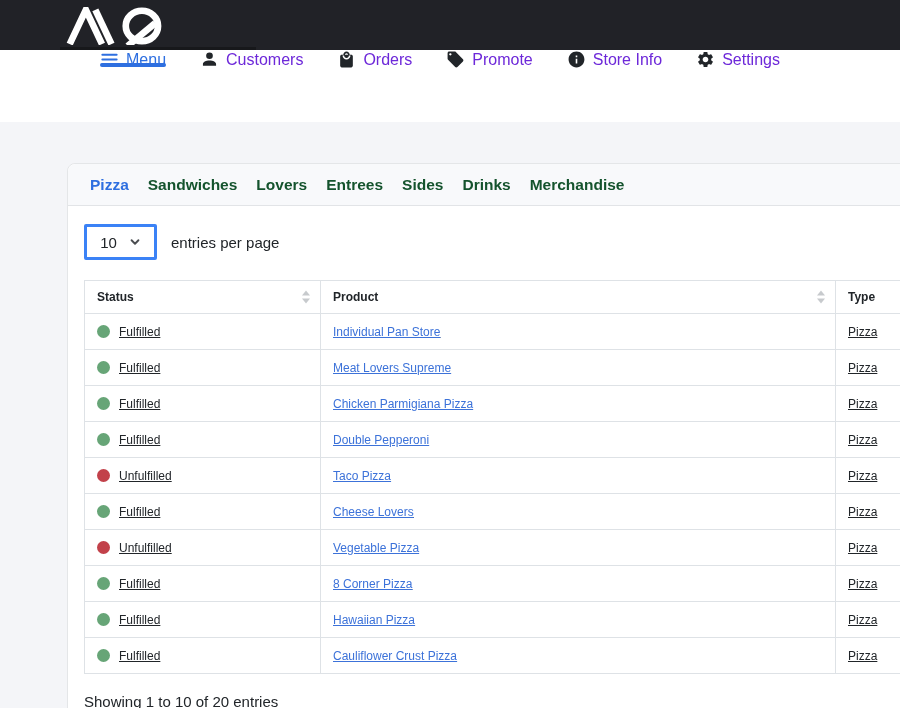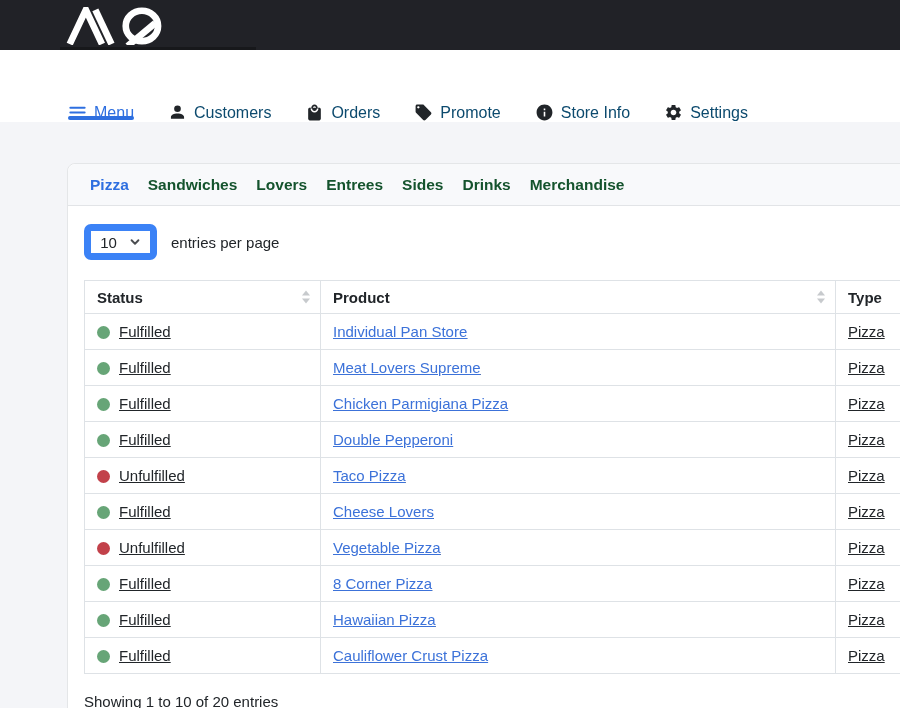--- a/index.html
+++ b/index.html
@@ -11,47 +11,47 @@
     color:#212529;
   }
   
   .topbar { position:absolute; top:0; left:0; width:100%; height:50px;
     background:var(--topbar-bg, #212227); }
   .logo { position:absolute; left:64px; top:7px; height:38px; width:114px; }
   .logo-strip { position:absolute; left:60px; top:47px; width:196px; height:3px;
     background:#17181b; }
   
   .navbar { position:absolute; top:50px; left:0; width:100%; height:72px;
-    background:#fff; display:flex; align-items:flex-end; padding-left:68px; }
+    background:#fff; display:flex; align-items:flex-start; padding-left:100px; }
   .nav-item { position:relative; display:flex; align-items:center; gap:7px;
-    margin-right:34px; font-size:16px; color:#0c4a6e; cursor:pointer; }
+    margin-right:34px; font-size:16px; color:#6d28d9; cursor:pointer; }
   .nav-item .nav-icon { display:flex; align-items:center; }
   .nav-item .nav-icon svg { width:19px; height:19px; fill:#212529; }
   .nav-item.active { color:var(--accent-blue, #2e6fe0); }
   .nav-item.active .nav-icon svg { fill:var(--accent-blue, #2e6fe0); stroke:var(--accent-blue, #2e6fe0); }
   .active-underline { position:absolute; left:0; right:0; bottom:2px; height:4px;
     border-radius:3px; background:var(--accent-blue, #2e6fe0); }
   
   .card { position:absolute; left:67px; top:163px; width:1040px; height:760px;
     background:#fff; border:1px solid #e4e6e8; border-radius:8px; }
   .tabs { height:42px; display:flex; align-items:center; gap:19px; padding:0 22px;
     background:#f8f9fb; border-bottom:1px solid #e2e4e7; border-radius:8px 8px 0 0; }
   .tab { font-size:15.5px; font-weight:700; color:#14532d; cursor:pointer; white-space:nowrap; }
   .tab.active { color:var(--accent-blue, #2e6fe0); }
   .card-body { padding:18px 16px; }
   
   .entries-row { display:flex; align-items:center; margin-bottom:20px; }
-  .select-box { width:73px; height:36px; border:7px solid #3b82f6; border-radius:7px;
+  .select-box { width:73px; height:36px; border:3px solid #3b82f6; border-radius:2px;
     display:flex; align-items:center; justify-content:center; gap:12px;
     font-size:15px; color:#212529; background:#fff; cursor:pointer; }
   .select-box svg { width:12px; height:12px; stroke:#4a4d50; fill:none; stroke-width:2.2; }
   .entries-label { margin-left:14px; font-size:15px; }
   
   table { width:1008px; border-collapse:collapse; table-layout:fixed; }
-  th, td { border:1px solid #dee2e6; text-align:left; font-size:15px; padding:0 12px; }
+  th, td { border:1px solid #dee2e6; text-align:left; font-size:12px; padding:0 12px; }
   th { height:33px; font-weight:700; position:relative; cursor:pointer; }
   td { height:36px;text-decoration:underline; }
   .sort { position:absolute; right:10px; top:50%; transform:translateY(-50%);
     display:flex; flex-direction:column; gap:3px; }
   .tri-up { width:0; height:0; border-left:4px solid transparent;
     border-right:4px solid transparent; border-bottom:5px solid #c7cacd; }
   .tri-down { width:0; height:0; border-left:4px solid transparent;
     border-right:4px solid transparent; border-top:5px solid #c7cacd; }
   .dot { width:13px; height:13px; border-radius:50%; display:inline-block;
     margin-right:9px; vertical-align:-2px; }

